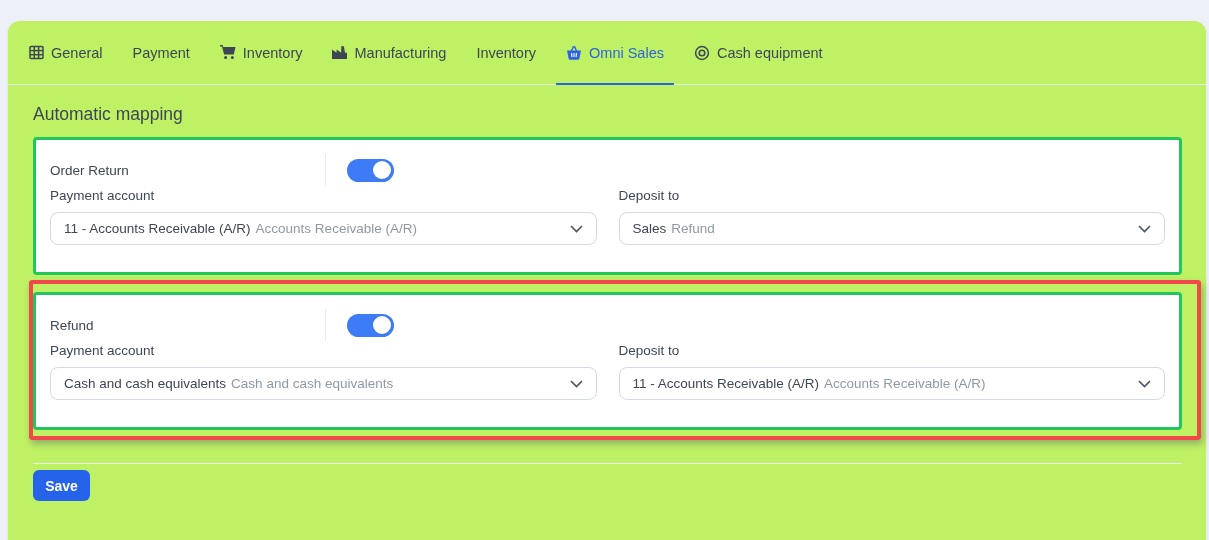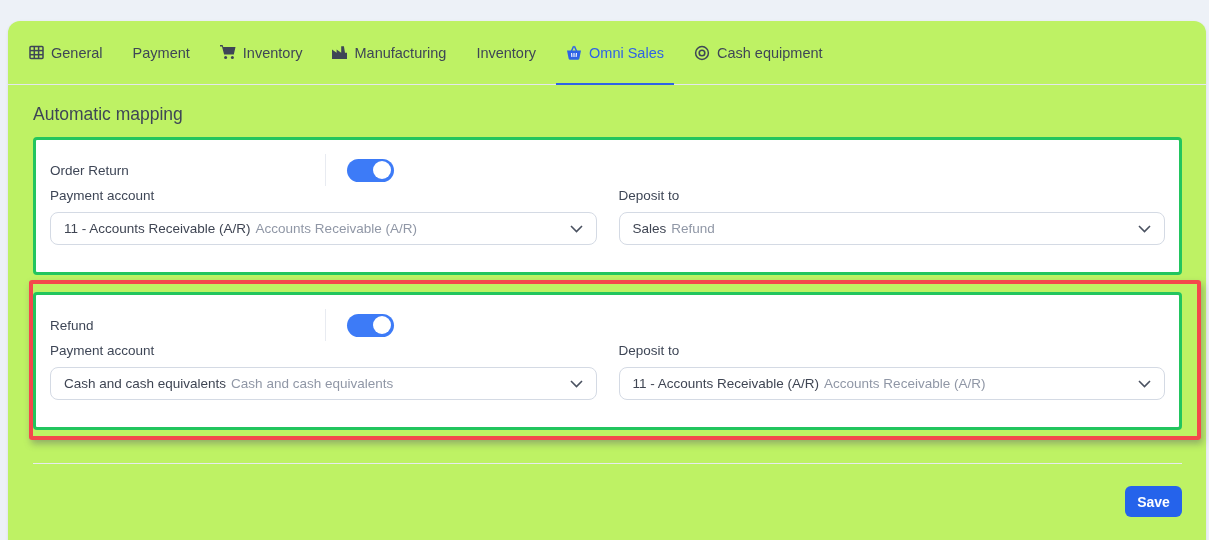--- a/index.html
+++ b/index.html
@@ -77,21 +77,21 @@
     position:absolute; left:-4px; top:-12px; right:-19px; bottom:-10px;
     border:4px solid #f4474c; border-radius:3px;
     box-shadow:2px 4px 7px rgba(90,95,105,.45);
     pointer-events:none; z-index:5;
   }
   .annotated .map-card { margin-top:17px; }
 
   .bottom-divider {
     height:1px; background:#e7eaf0; margin-top:33px;
   }
-  .save-row { display:flex; justify-content:flex-end; margin-top:22px; }
+  .save-row { display:flex; margin-top:6px; }
   .save-btn {
     background:#2563eb; color:#fff; border:none; border-radius:6px;
     width:57px; height:31px; font-size:14px; font-weight:700;
     font-family:"Liberation Sans","DejaVu Sans",sans-serif; cursor:pointer;
   }
 </style>
 </head>
 <body>
 
 <div class="window">

